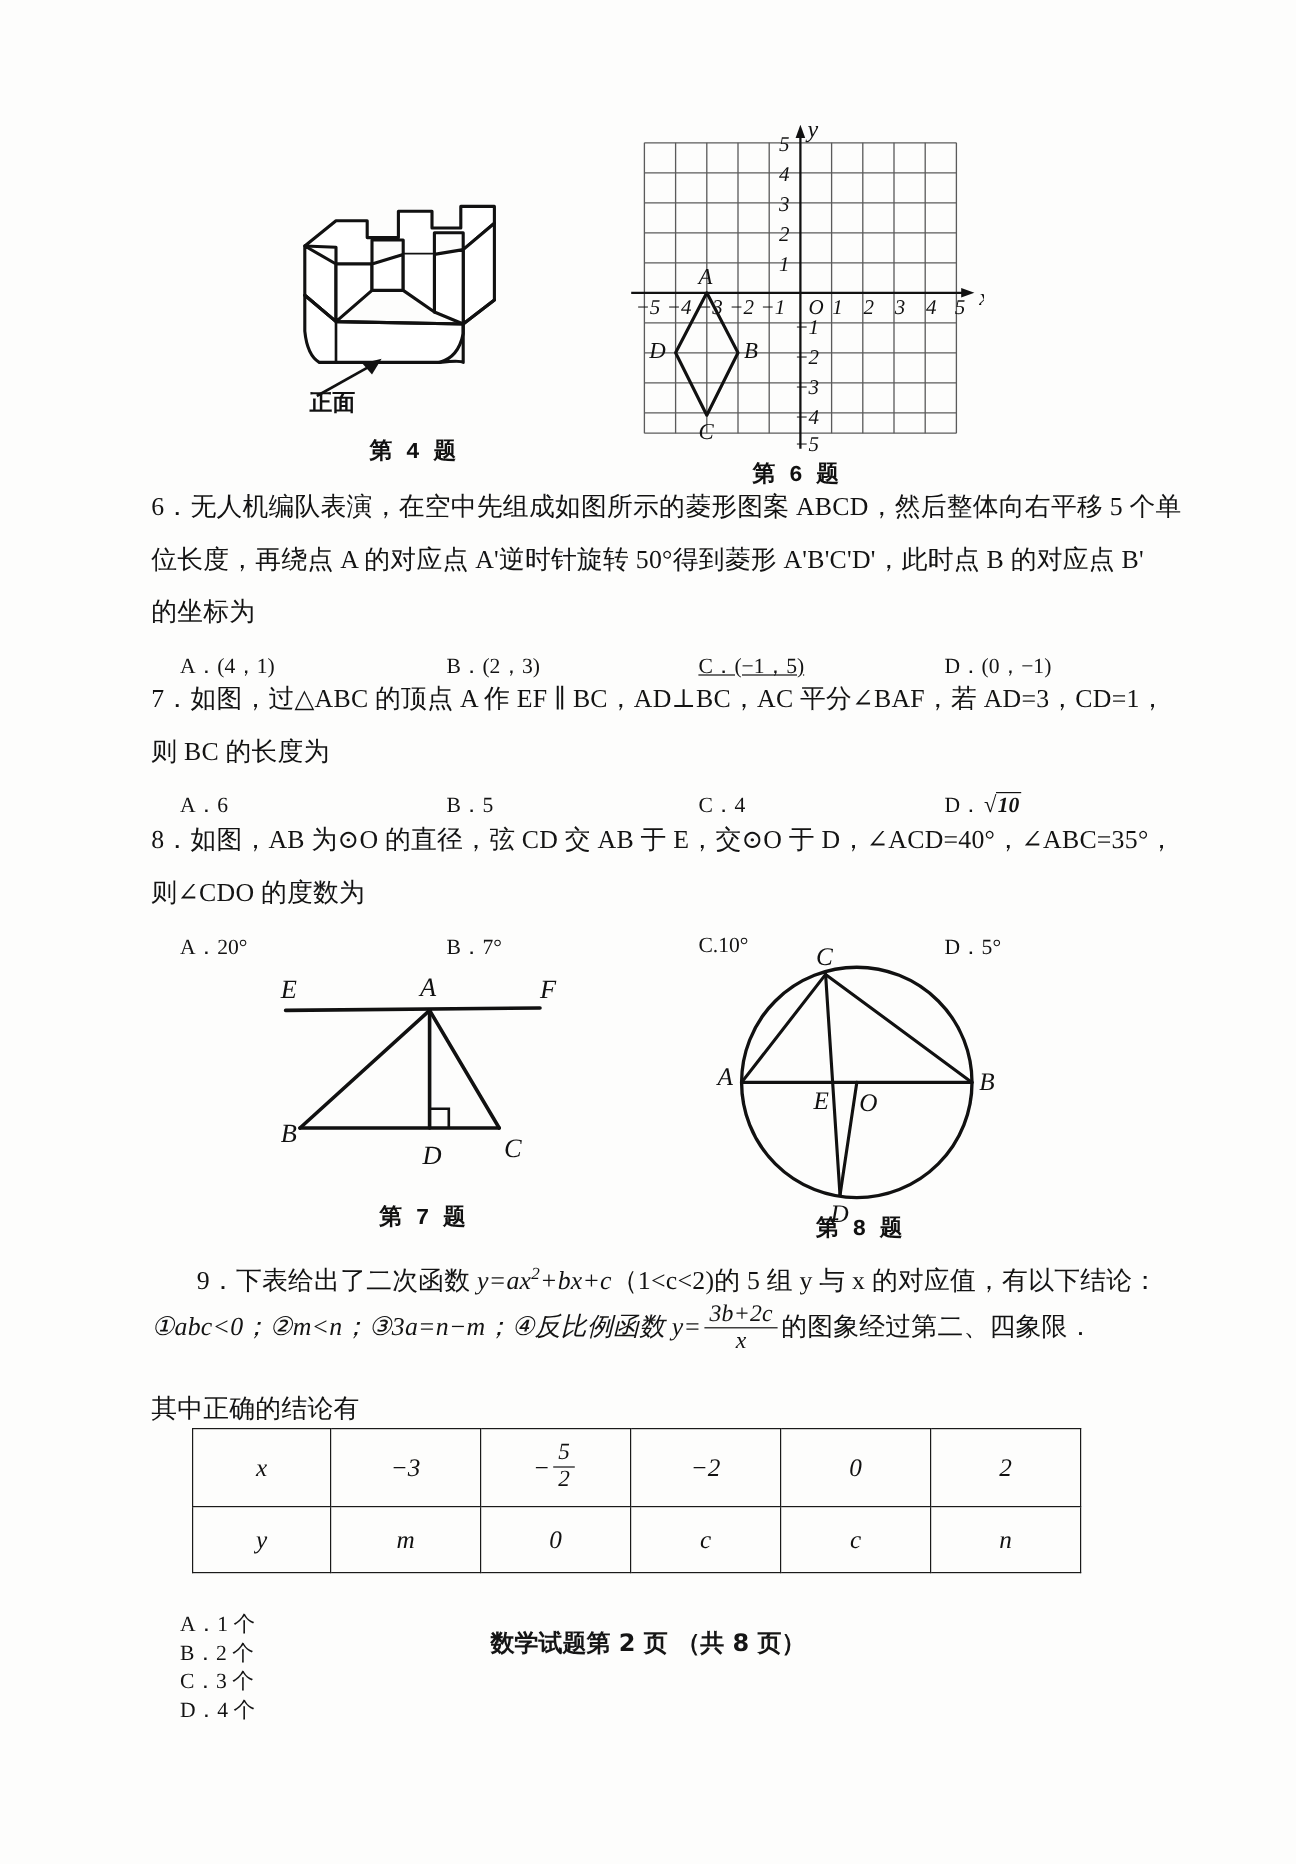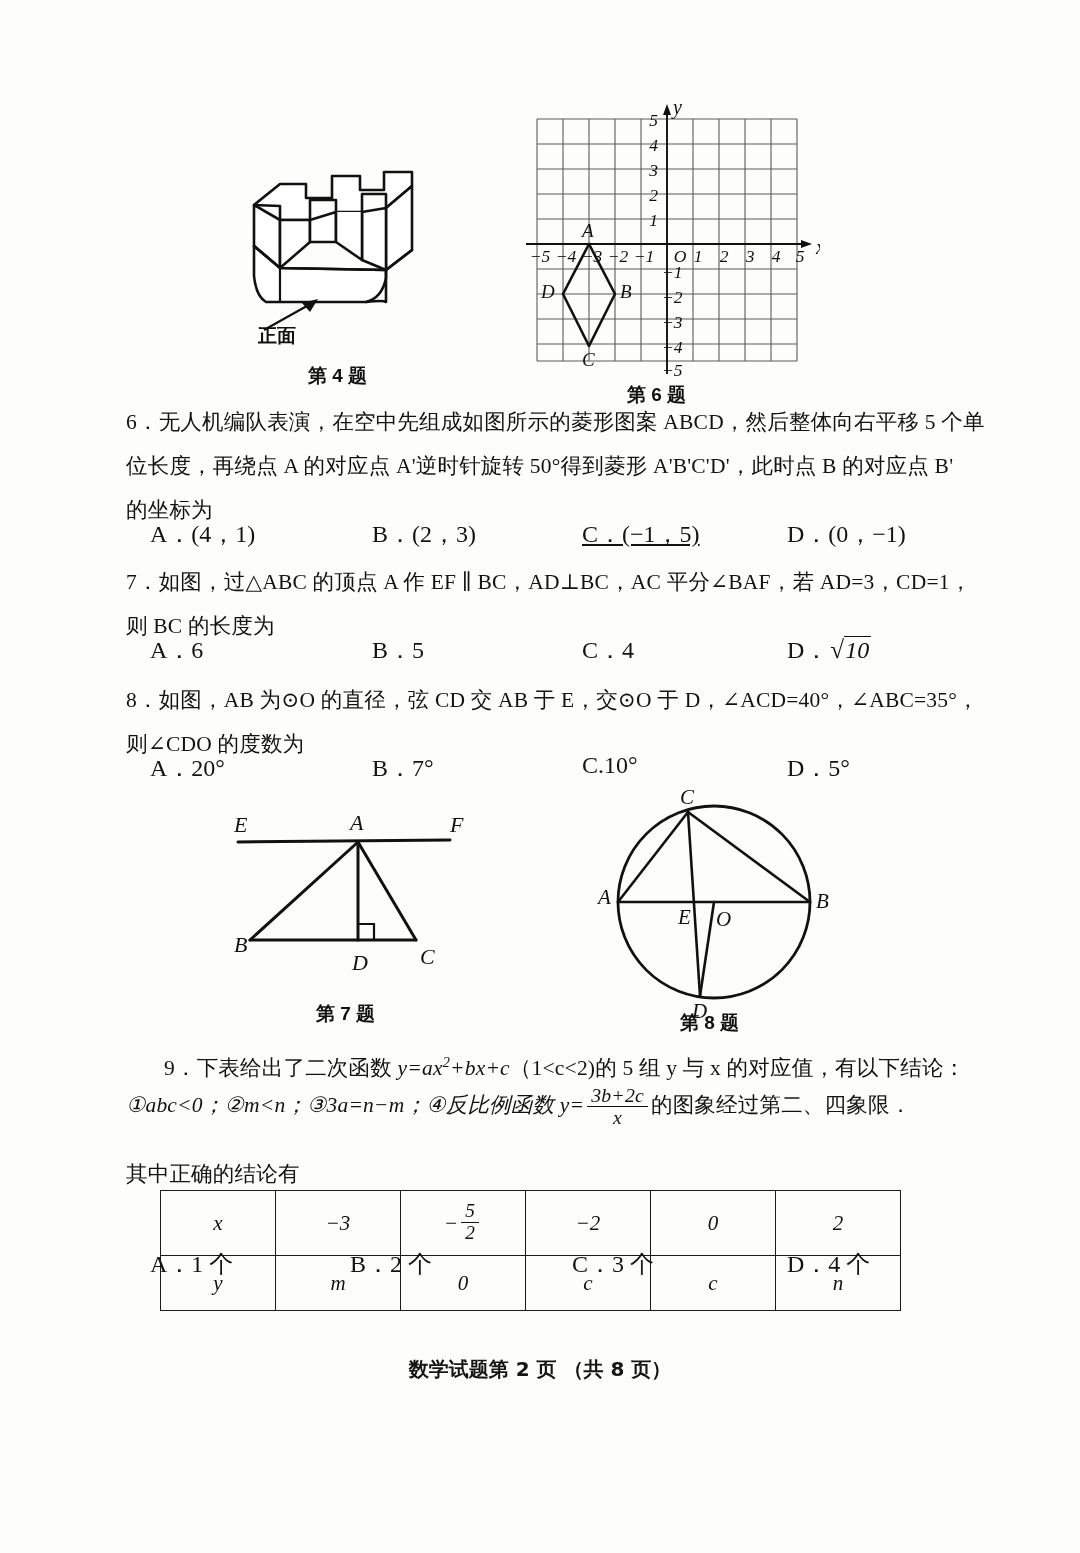--- a/index.html
+++ b/index.html
@@ -30,29 +30,30 @@
     font-size: 21.5px;
     line-height: 44px;
     letter-spacing: 0.2px;
     color: #131313;
     white-space: nowrap;
   }
   .it { font-style: italic; font-family: "Liberation Serif", serif; }
   .opts {
     position: absolute;
     display: flex;
-    font-size: 24px;
+    font-size: 18px;
     color: #131313;
+    margin-top: 25px;
   }
   .opts > span { display: inline-block; }
   .figlabel {
     position: absolute;
     font-size: 19px;
     font-weight: bold;
-    font-family: Liberation Sans, sans-serif;
+    font-family: Liberation Mono, monospace;
     color: #111;
     white-space: nowrap;
   }
   sup.sm { font-size: 0.66em; vertical-align: super; }
 
   
   .frac {
     display: inline-block;
     vertical-align: middle;
     text-align: center;
@@ -62,20 +63,21 @@
     position: relative;
     top: -1px;
   }
   .frac .num { display: block; padding: 0 4px; }
   .frac .den { display: block; border-top: 1.6px solid #111; padding: 0 4px; }
 
   .sqrt {
     display: inline-block;
     position: relative;
     padding-left: 2px;
+    font-weight: bold;
   }
   .sqrt .rad { font-size: 1.05em; }
   .sqrt .val { border-top: 1.5px solid #111; padding: 0 2px 0 1px; }
 
   
   .tbl {
     position: absolute;
     border-collapse: collapse;
     font-size: 21px;
   }
@@ -338,21 +340,21 @@
       <td class="w0">y</td>
       <td class="wc">m</td>
       <td class="wc">0</td>
       <td class="wc">c</td>
       <td class="wc">c</td>
       <td class="wc">n</td>
     </tr>
   </tbody>
     </table>
 
-  <div class="opts" style="left:150px; top:1248px; width:830px;">
+  <div class="opts" style="left:150px; top:1316px; width:830px;flex-direction:column;">
     <span style="width:200px;">A．1 个</span>
     <span style="width:222px;">B．2 个</span>
     <span style="width:215px;">C．3 个</span>
     <span style="width:180px;">D．4 个</span>
   </div>
 
   <div class="footer" style="left:0; top:1356px;">数学试题第 2 页 （共 8 页）</div>
 
 </div>
 

